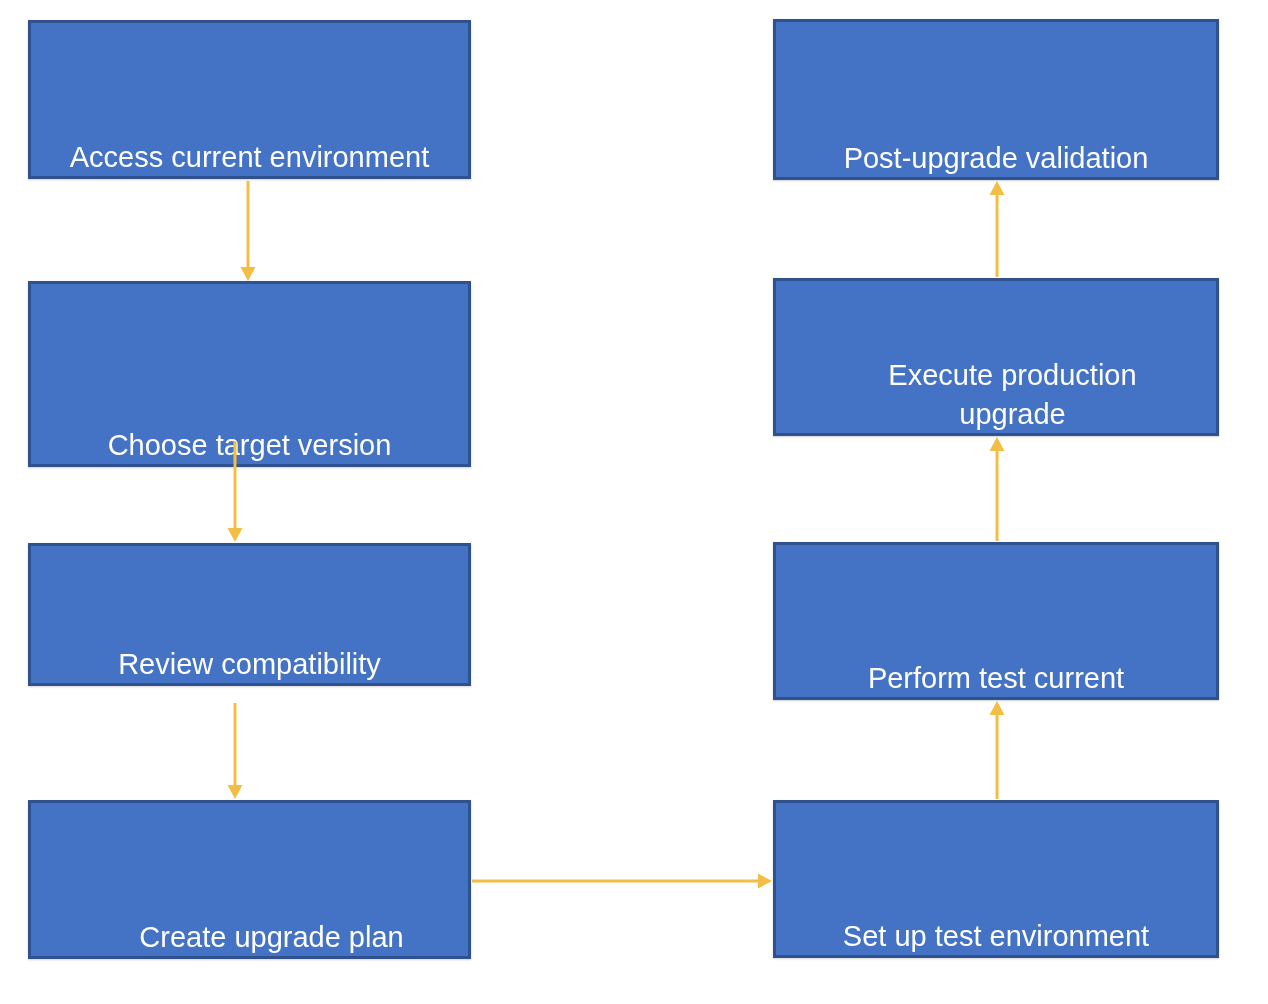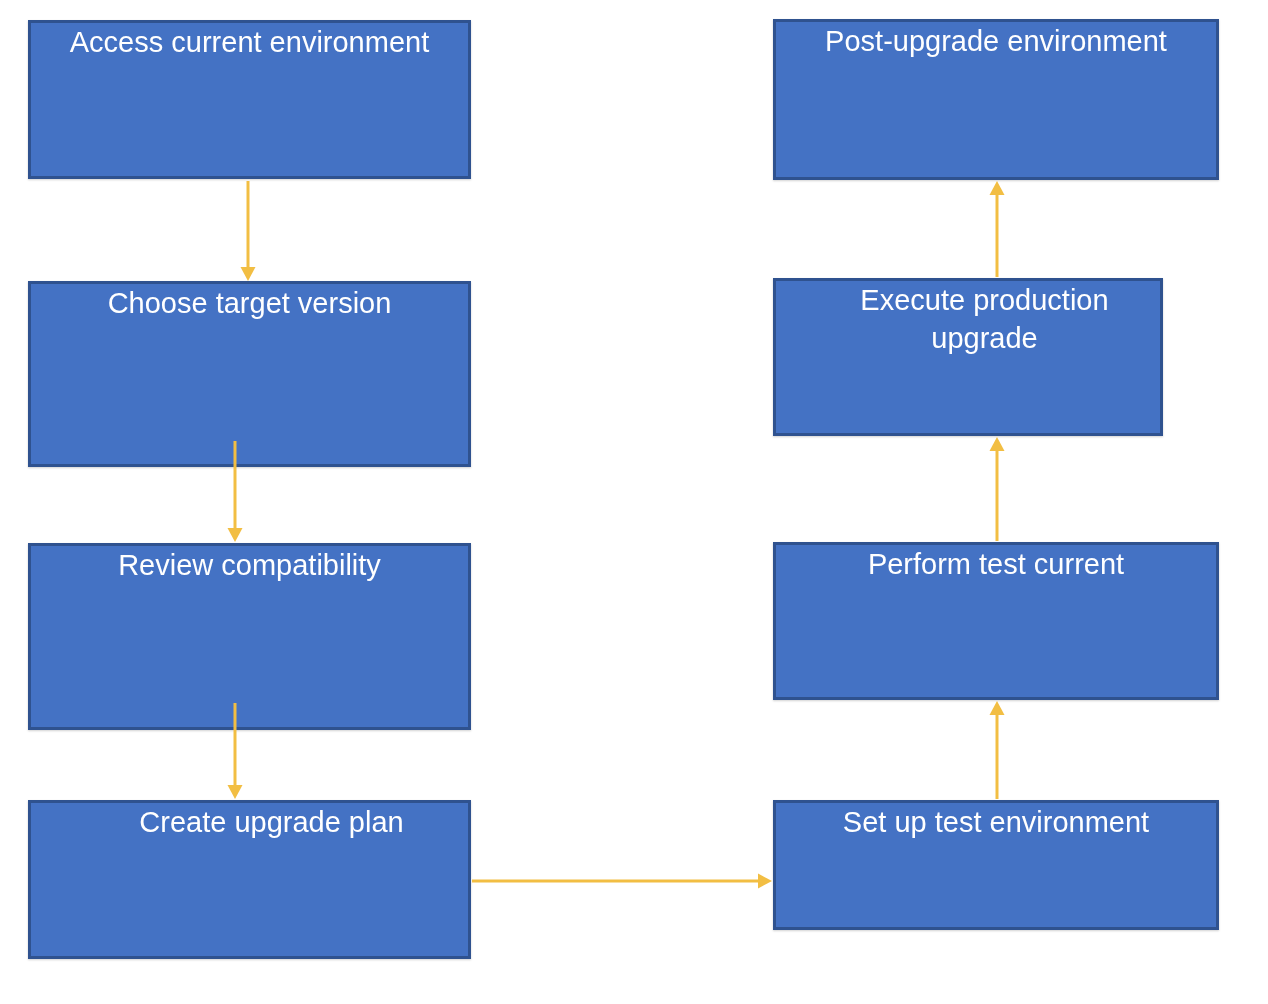--- a/index.html
+++ b/index.html
@@ -15,40 +15,40 @@
     font-family: "Liberation Sans", "DejaVu Sans", sans-serif;
     overflow: hidden;
   }
   .node {
     position: absolute;
     box-sizing: border-box;
     background: var(--node-fill, #4472C4);
     border: 3px solid var(--node-border, #2F528F);
     box-shadow: 0 1px 2px rgba(0,0,0,0.18);
     display: flex;
-    align-items: flex-start;
+    align-items: flex-end;
     justify-content: center;
     text-align: center;
   }
   .node-label {
     color: var(--text, #FFFFFF);
     font-size: 29px;
     line-height: 1.32;
     font-weight: 400;
   }
   
   .l1 { left: 28px;  top: 20px;  width: 443px; height: 159px; }
   .l2 { left: 28px;  top: 281px; width: 443px; height: 186px; }
-  .l3 { left: 28px;  top: 543px; width: 443px; height: 187px; }
+  .l3 { left: 28px;  top: 543px; width: 443px; height: 143px; }
   .l4 { left: 28px;  top: 800px; width: 443px; height: 159px; padding-left: 44px; }
   
   .r1 { left: 773px; top: 19px;  width: 446px; height: 161px; }
-  .r2 { left: 773px; top: 278px; width: 390px; height: 158px; padding-left: 33px; }
+  .r2 { left: 773px; top: 278px; width: 446px; height: 158px; padding-left: 33px; }
   .r3 { left: 773px; top: 542px; width: 446px; height: 158px; }
-  .r4 { left: 773px; top: 800px; width: 446px; height: 130px; }
+  .r4 { left: 773px; top: 800px; width: 446px; height: 158px; }
   
   .l1 .node-label, .r2 .node-label { max-width: 360px; }
 
   .arrow-layer {
     position: absolute;
     left: 0; top: 0;
     width: 1268px;
     height: 1004px;
     pointer-events: none;
   }
@@ -72,21 +72,21 @@
     <span class="node-label">Choose target version</span>
   </div>
   <div class="node l3">
     <span class="node-label">Review compatibility</span>
   </div>
   <div class="node l4">
     <span class="node-label">Create upgrade plan</span>
   </div>
 
   <div class="node r1">
-    <span class="node-label">Post-upgrade environment</span>
+    <span class="node-label">Post-upgrade validation</span>
   </div>
   <div class="node r2">
     <span class="node-label">Execute production upgrade</span>
   </div>
   <div class="node r3">
     <span class="node-label">Perform test current</span>
   </div>
   <div class="node r4">
     <span class="node-label">Set up test environment</span>
   </div>

